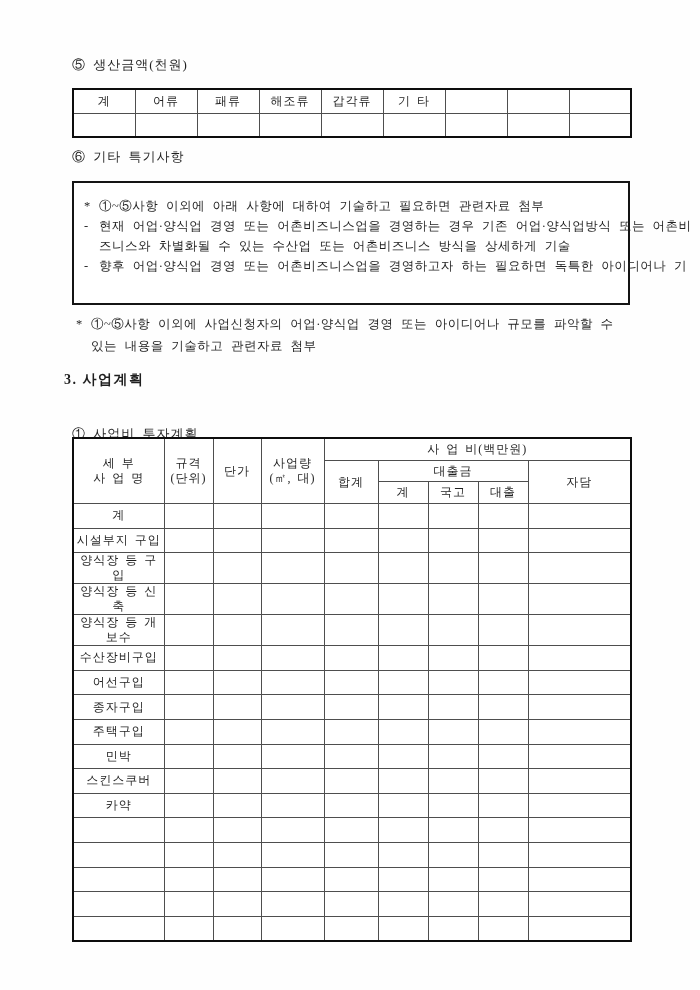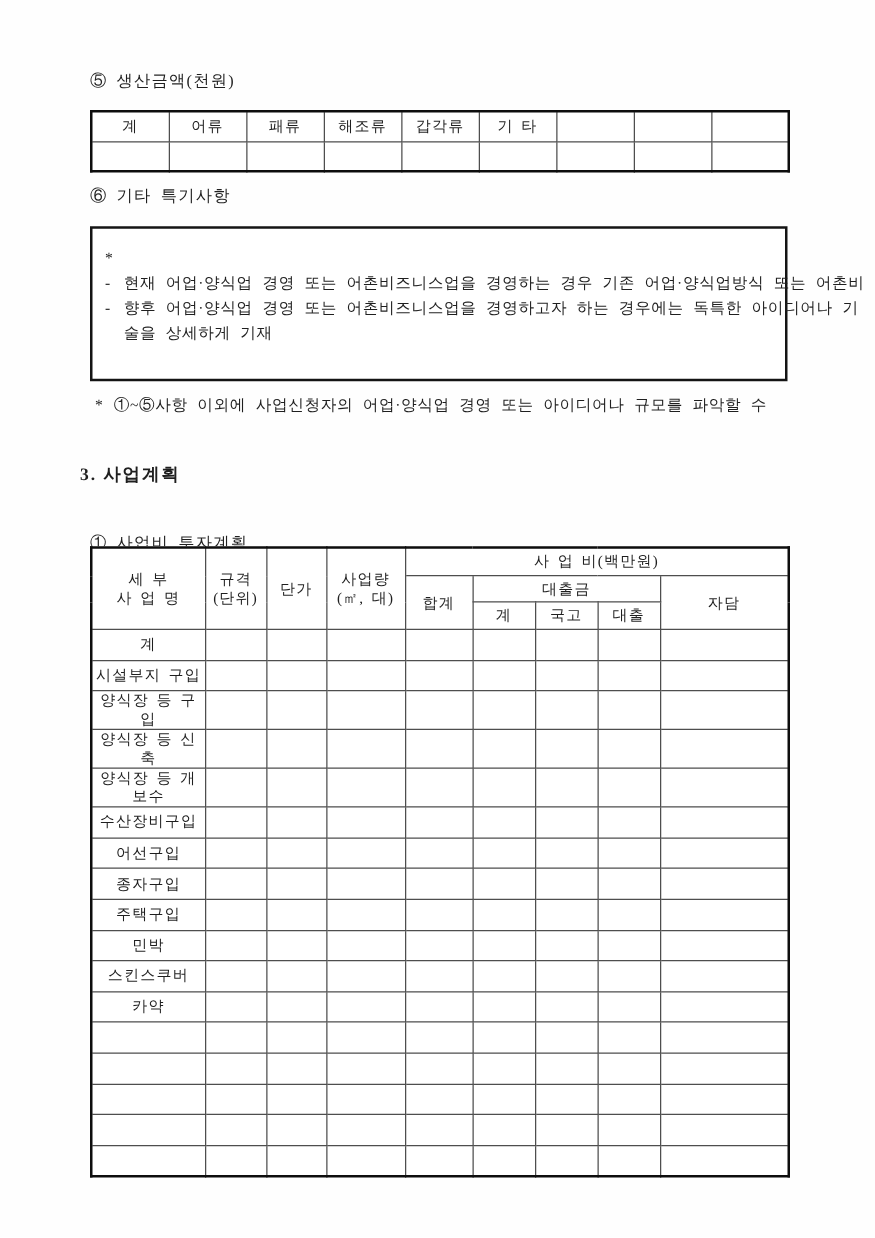--- a/index.html
+++ b/index.html
@@ -125,42 +125,44 @@
           <td></td>
         </tr>
     </tbody>
   </table>
 
   <div class="abs sec-label" style="left:72px; top:148px;">⑥ 기타 특기사항</div>
 
   <div class="abs remark-box" style="left:72px; top:181px; width:558px; height:124px;" id="remark-box">
       <div class="rline">
         <span class="marker">*</span>
+        <span>①~⑤사항 이외에 아래 사항에 대하여 기술하고 필요하면 관련자료 첨부</span>
       </div>
       <div class="rline">
         <span class="marker">-</span>
         <span>현재 어업·양식업 경영 또는 어촌비즈니스업을 경영하는 경우 기존 어업·양식업방식 또는 어촌비</span>
       </div>
       <div class="rline cont">
         <span class="marker"></span>
+        <span>즈니스와 차별화될 수 있는 수산업 또는 어촌비즈니스 방식을 상세하게 기술</span>
       </div>
       <div class="rline">
         <span class="marker">-</span>
-        <span>향후 어업·양식업 경영 또는 어촌비즈니스업을 경영하고자 하는 경우에는 독특한 아이디어나 기</span>
-      </div>
-      <div class="rline cont">
-        <span class="marker"></span>
-        <span>술을 상세하게 기재</span>
+        <span>향후 어업·양식업 경영 또는 어촌비즈니스업을 경영하고자 하는 필요하면 독특한 아이디어나 기</span>
       </div>
     </div>
 
   <div class="abs note" style="left:76px; top:313px; width:560px;" id="note-block">
       <div class="rline">
         <span class="marker">*</span>
         <span>①~⑤사항 이외에 사업신청자의 어업·양식업 경영 또는 아이디어나 규모를 파악할 수</span>
+      </div>
+      <div class="rline cont">
+        <span class="marker"></span>
+        <span>있는 내용을 기술하고 관련자료 첨부</span>
       </div>
     </div>
 
   <div class="abs doc-heading" style="left:64px; top:371px;">3. 사업계획</div>
 
   <div class="abs sec-label" style="left:72px; top:425px;">① 사업비 투자계획</div>
 
   <table class="abs invest-table" style="left:72px; top:437px; width:558px;">
     <colgroup>
       <col style="width:91px">

